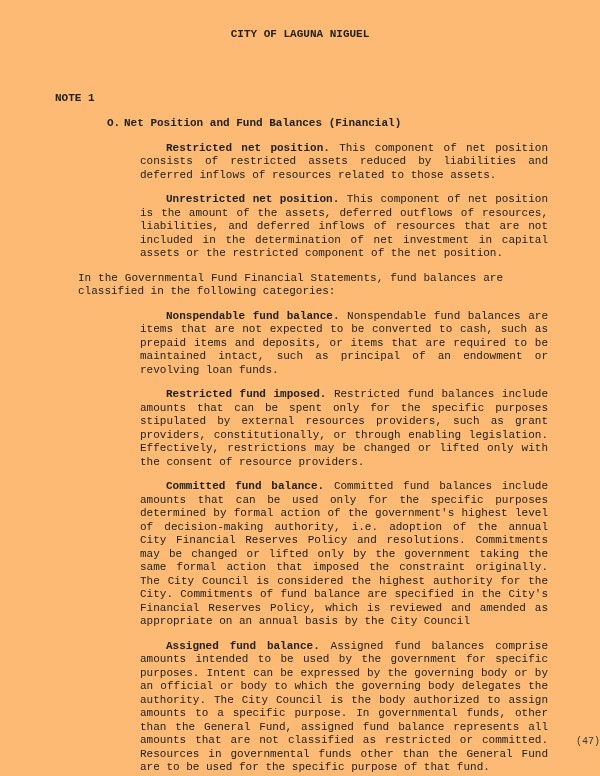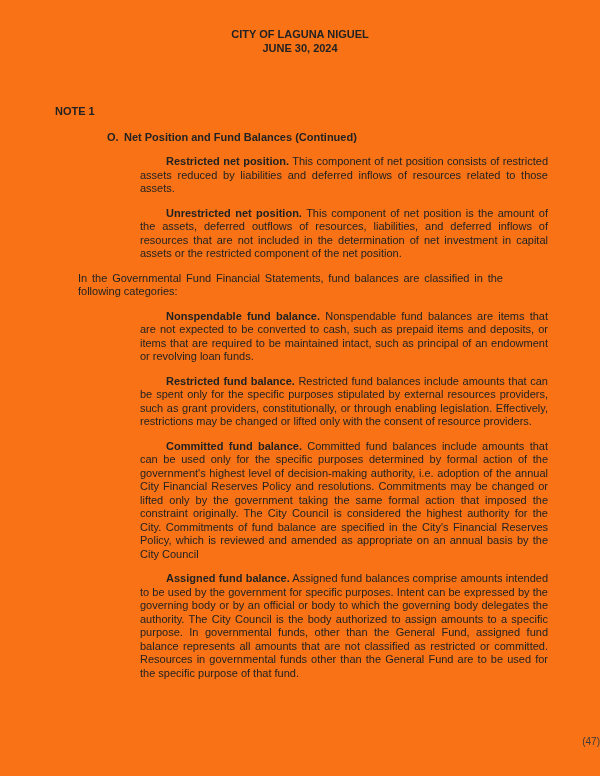--- a/index.html
+++ b/index.html
@@ -1,22 +1,22 @@
 <!DOCTYPE html>
 <html><head>
 <meta charset="utf-8">
 <style>
   * { box-sizing: border-box; }
   html, body { margin: 0; padding: 0; background: #ffffff; }
   .page {
     position: relative;
     width: 600px;
     height: 776px;
-    background: #f97316;
-    font-family: Liberation Sans, sans-serif;
+    background: #fdba74;
+    font-family: Liberation Mono, monospace;
     font-size: 11px;
     line-height: 13.5px;
     color: #222222;
     overflow: hidden;
   }
   .doc-header {
     padding-top: 28px;
     text-align: center;
     font-weight: bold;
   }
@@ -55,41 +55,40 @@
     color: #3a3a3a;
   }
 </style>
 </head>
 <body>
 
 <div class="page">
 
   <div class="doc-header">
     <div>CITY OF LAGUNA NIGUEL</div>
-    <div>JUNE 30, 2024</div>
   </div>
 
   <div class="note-heading">
     <span class="note-label">NOTE 1</span>
   </div>
 
   <div class="section-heading">
     <span class="section-label">O.</span>
-    <span>Net Position and Fund Balances (Continued)</span>
+    <span>Net Position and Fund Balances (Financial)</span>
   </div>
 
   <p class="para"><span class="lead">Restricted net position.</span> <span>This component of net position consists of restricted assets reduced by liabilities and deferred inflows of resources related to those assets.</span></p>
 
   <p class="para"><span class="lead">Unrestricted net position.</span> <span>This component of net position is the amount of the assets, deferred outflows of resources, liabilities, and deferred inflows of resources that are not included in the determination of net investment in capital assets or the restricted component of the net position.</span></p>
 
   <p class="intro-para">In the Governmental Fund Financial Statements, fund balances are classified in the following categories:</p>
 
   <p class="para"><span class="lead">Nonspendable fund balance.</span> <span>Nonspendable fund balances are items that are not expected to be converted to cash, such as prepaid items and deposits, or items that are required to be maintained intact, such as principal of an endowment or revolving loan funds.</span></p>
 
-  <p class="para"><span class="lead">Restricted fund balance.</span> <span>Restricted fund balances include amounts that can be spent only for the specific purposes stipulated by external resources providers, such as grant providers, constitutionally, or through enabling legislation. Effectively, restrictions may be changed or lifted only with the consent of resource providers.</span></p>
+  <p class="para"><span class="lead">Restricted fund imposed.</span> <span>Restricted fund balances include amounts that can be spent only for the specific purposes stipulated by external resources providers, such as grant providers, constitutionally, or through enabling legislation. Effectively, restrictions may be changed or lifted only with the consent of resource providers.</span></p>
 
   <p class="para"><span class="lead">Committed fund balance.</span> <span>Committed fund balances include amounts that can be used only for the specific purposes determined by formal action of the government's highest level of decision-making authority, i.e. adoption of the annual City Financial Reserves Policy and resolutions. Commitments may be changed or lifted only by the government taking the same formal action that imposed the constraint originally. The City Council is considered the highest authority for the City. Commitments of fund balance are specified in the City's Financial Reserves Policy, which is reviewed and amended as appropriate on an annual basis by the City Council</span></p>
 
   <p class="para"><span class="lead">Assigned fund balance.</span> <span>Assigned fund balances comprise amounts intended to be used by the government for specific purposes. Intent can be expressed by the governing body or by an official or body to which the governing body delegates the authority. The City Council is the body authorized to assign amounts to a specific purpose. In governmental funds, other than the General Fund, assigned fund balance represents all amounts that are not classified as restricted or committed. Resources in governmental funds other than the General Fund are to be used for the specific purpose of that fund.</span></p>
 
   <div class="page-footer">(47)</div>
 
 </div>
 
 </body></html>

